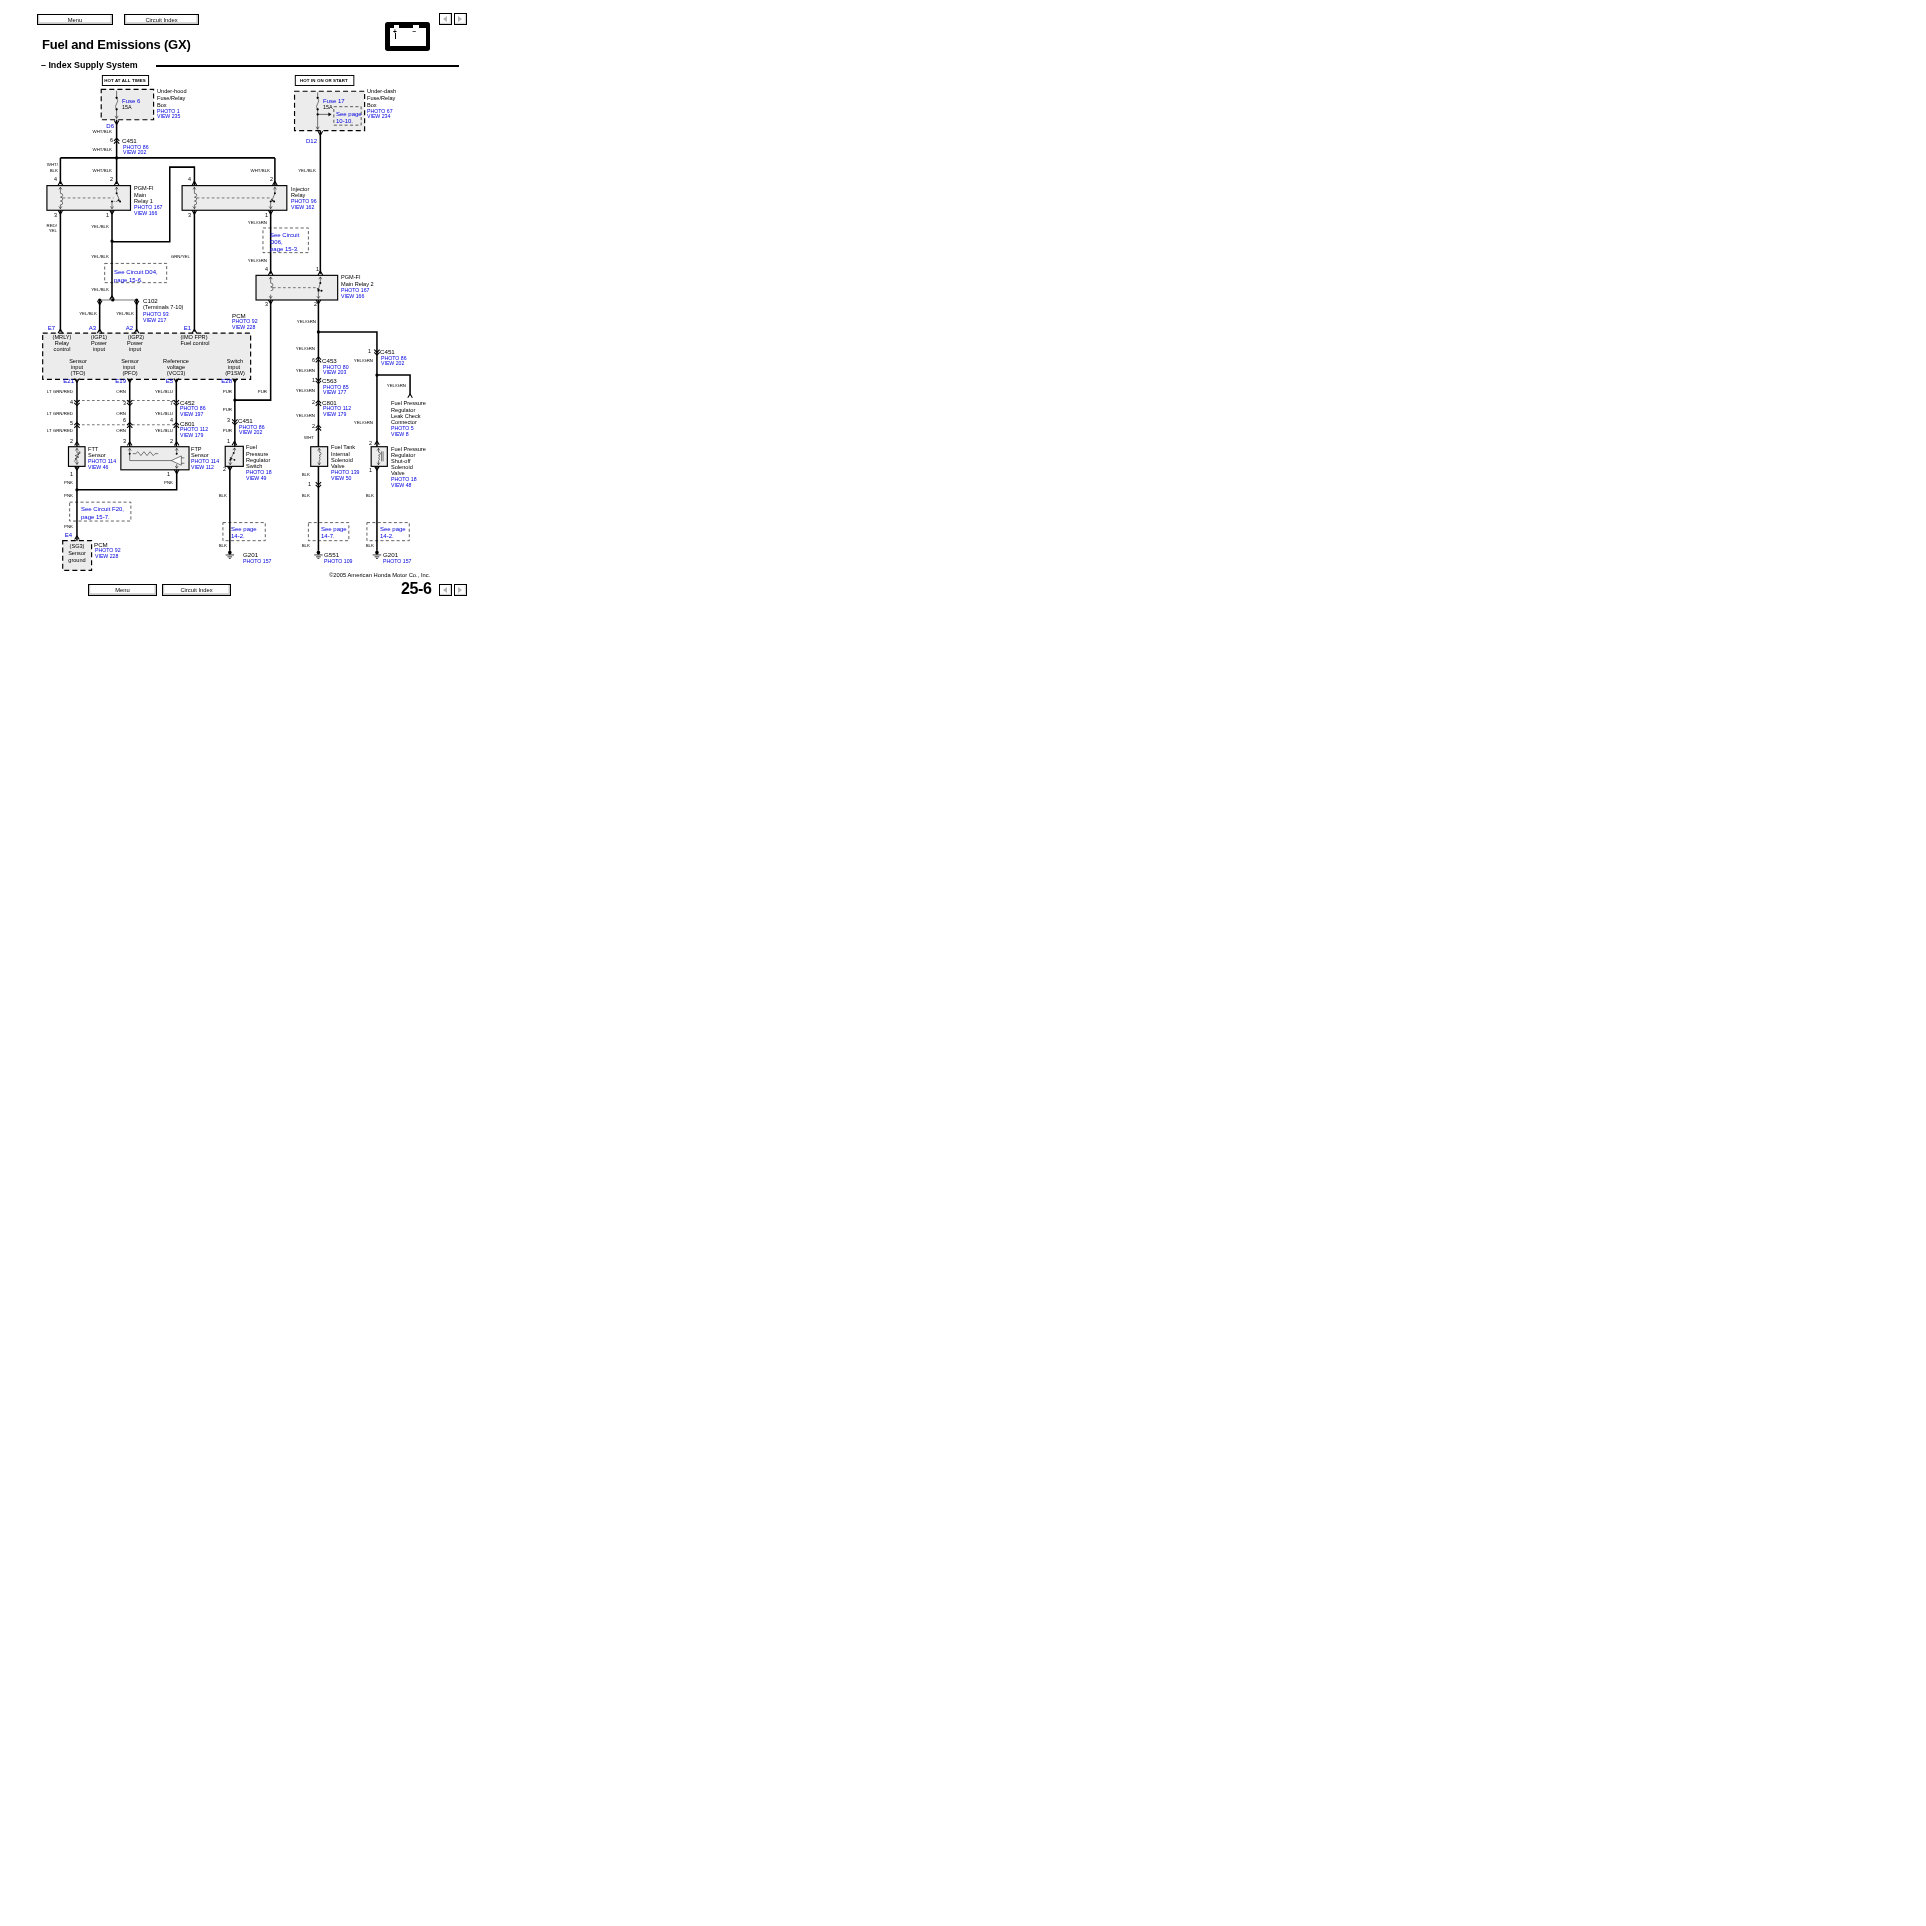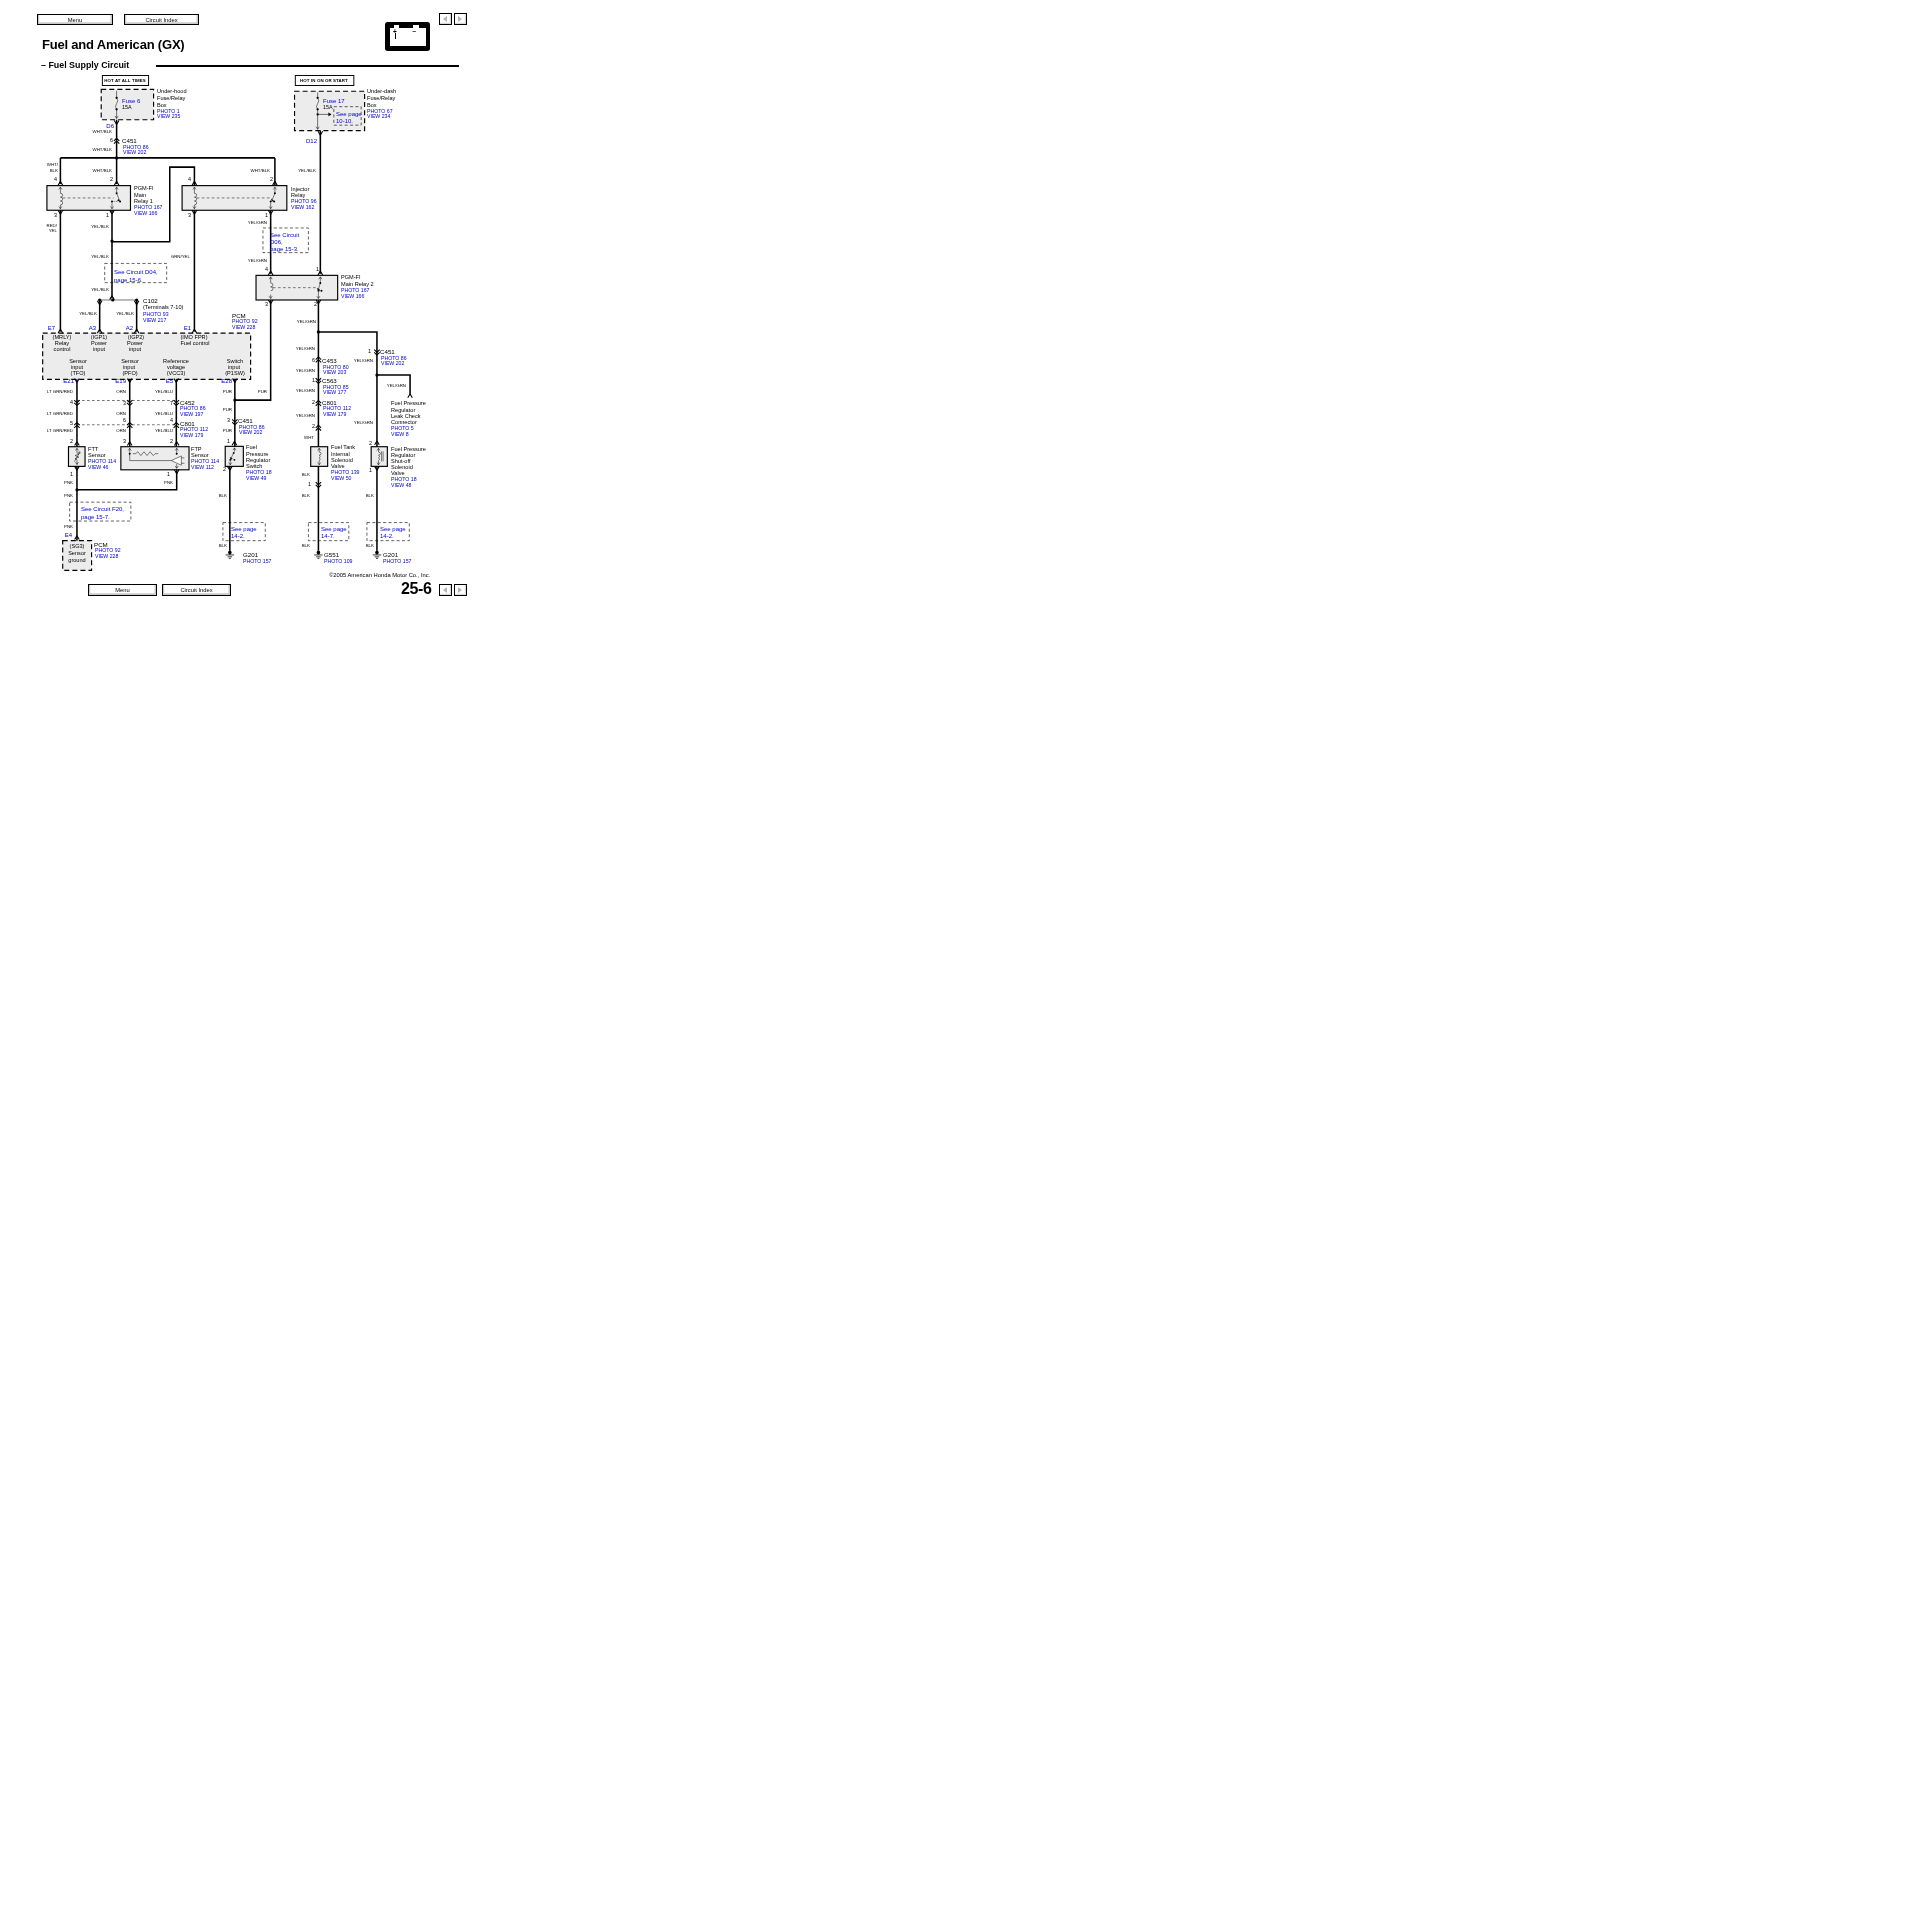--- a/index.html
+++ b/index.html
@@ -58,24 +58,24 @@
   <div id="battery">
     <span class="tab" style="left:8.5px;"></span>
     <span class="tab" style="left:28px;"></span>
     <span class="panel">
       <span class="plus">+</span>
       <span class="stub"></span>
       <span class="minus">−</span>
     </span>
   </div>
 
-  <div id="title">Fuel and American (GX)</div>
+  <div id="title">Fuel and Emissions (GX)</div>
   <div id="subtitle">
     <span>–</span>
-    <span>Fuel Supply Circuit</span>
+    <span>Index Supply System</span>
   </div>
   <div id="subrule"></div>
 
   <div id="svgwrap">
     <svg id="diagram-svg" width="472" height="610" xmlns="http://www.w3.org/2000/svg" viewBox="0 0 1224 1584">
       <g id="layer-boxes">
           <rect x="265" y="196" width="120" height="26" fill="#fff" stroke="#000" stroke-width="2.5"></rect>
           <rect x="766" y="196" width="152" height="26" fill="#fff" stroke="#000" stroke-width="2.5"></rect>
           <rect x="262" y="232" width="136" height="79" fill="#ececec" stroke="#000" stroke-width="3" stroke-dasharray="13,8"></rect>
           <rect x="764" y="237" width="182" height="102" fill="#ececec" stroke="#000" stroke-width="3" stroke-dasharray="13,8"></rect>

